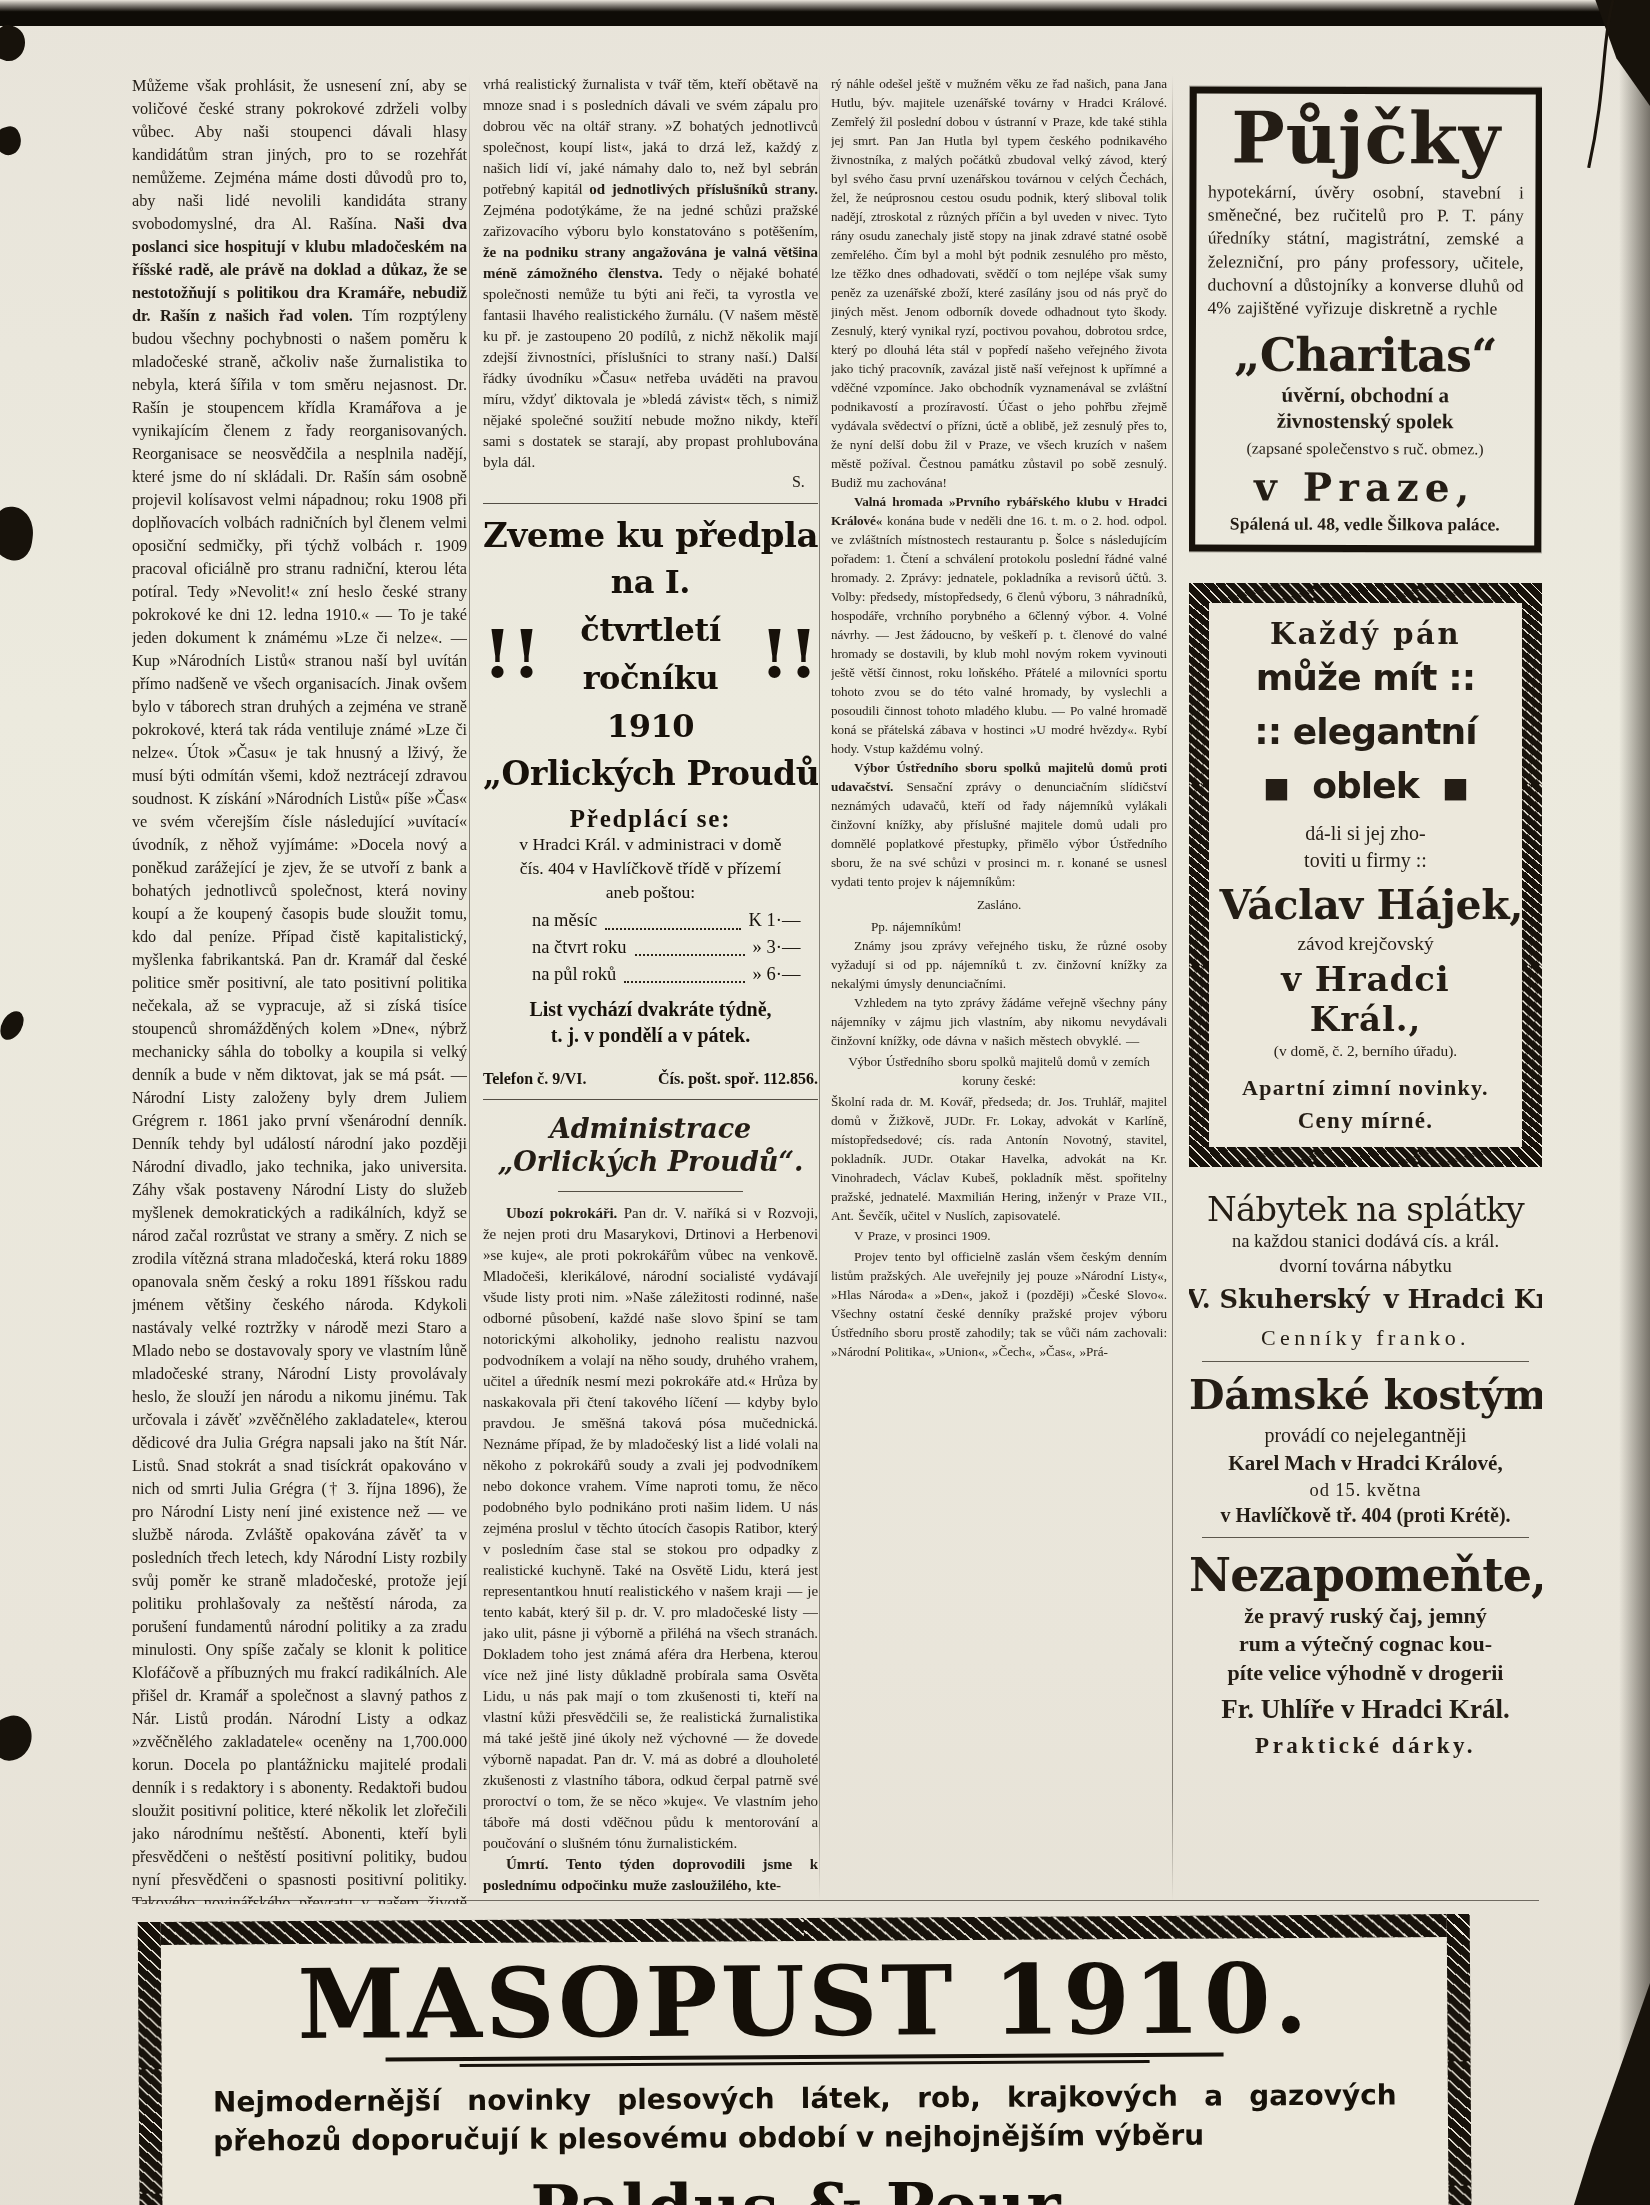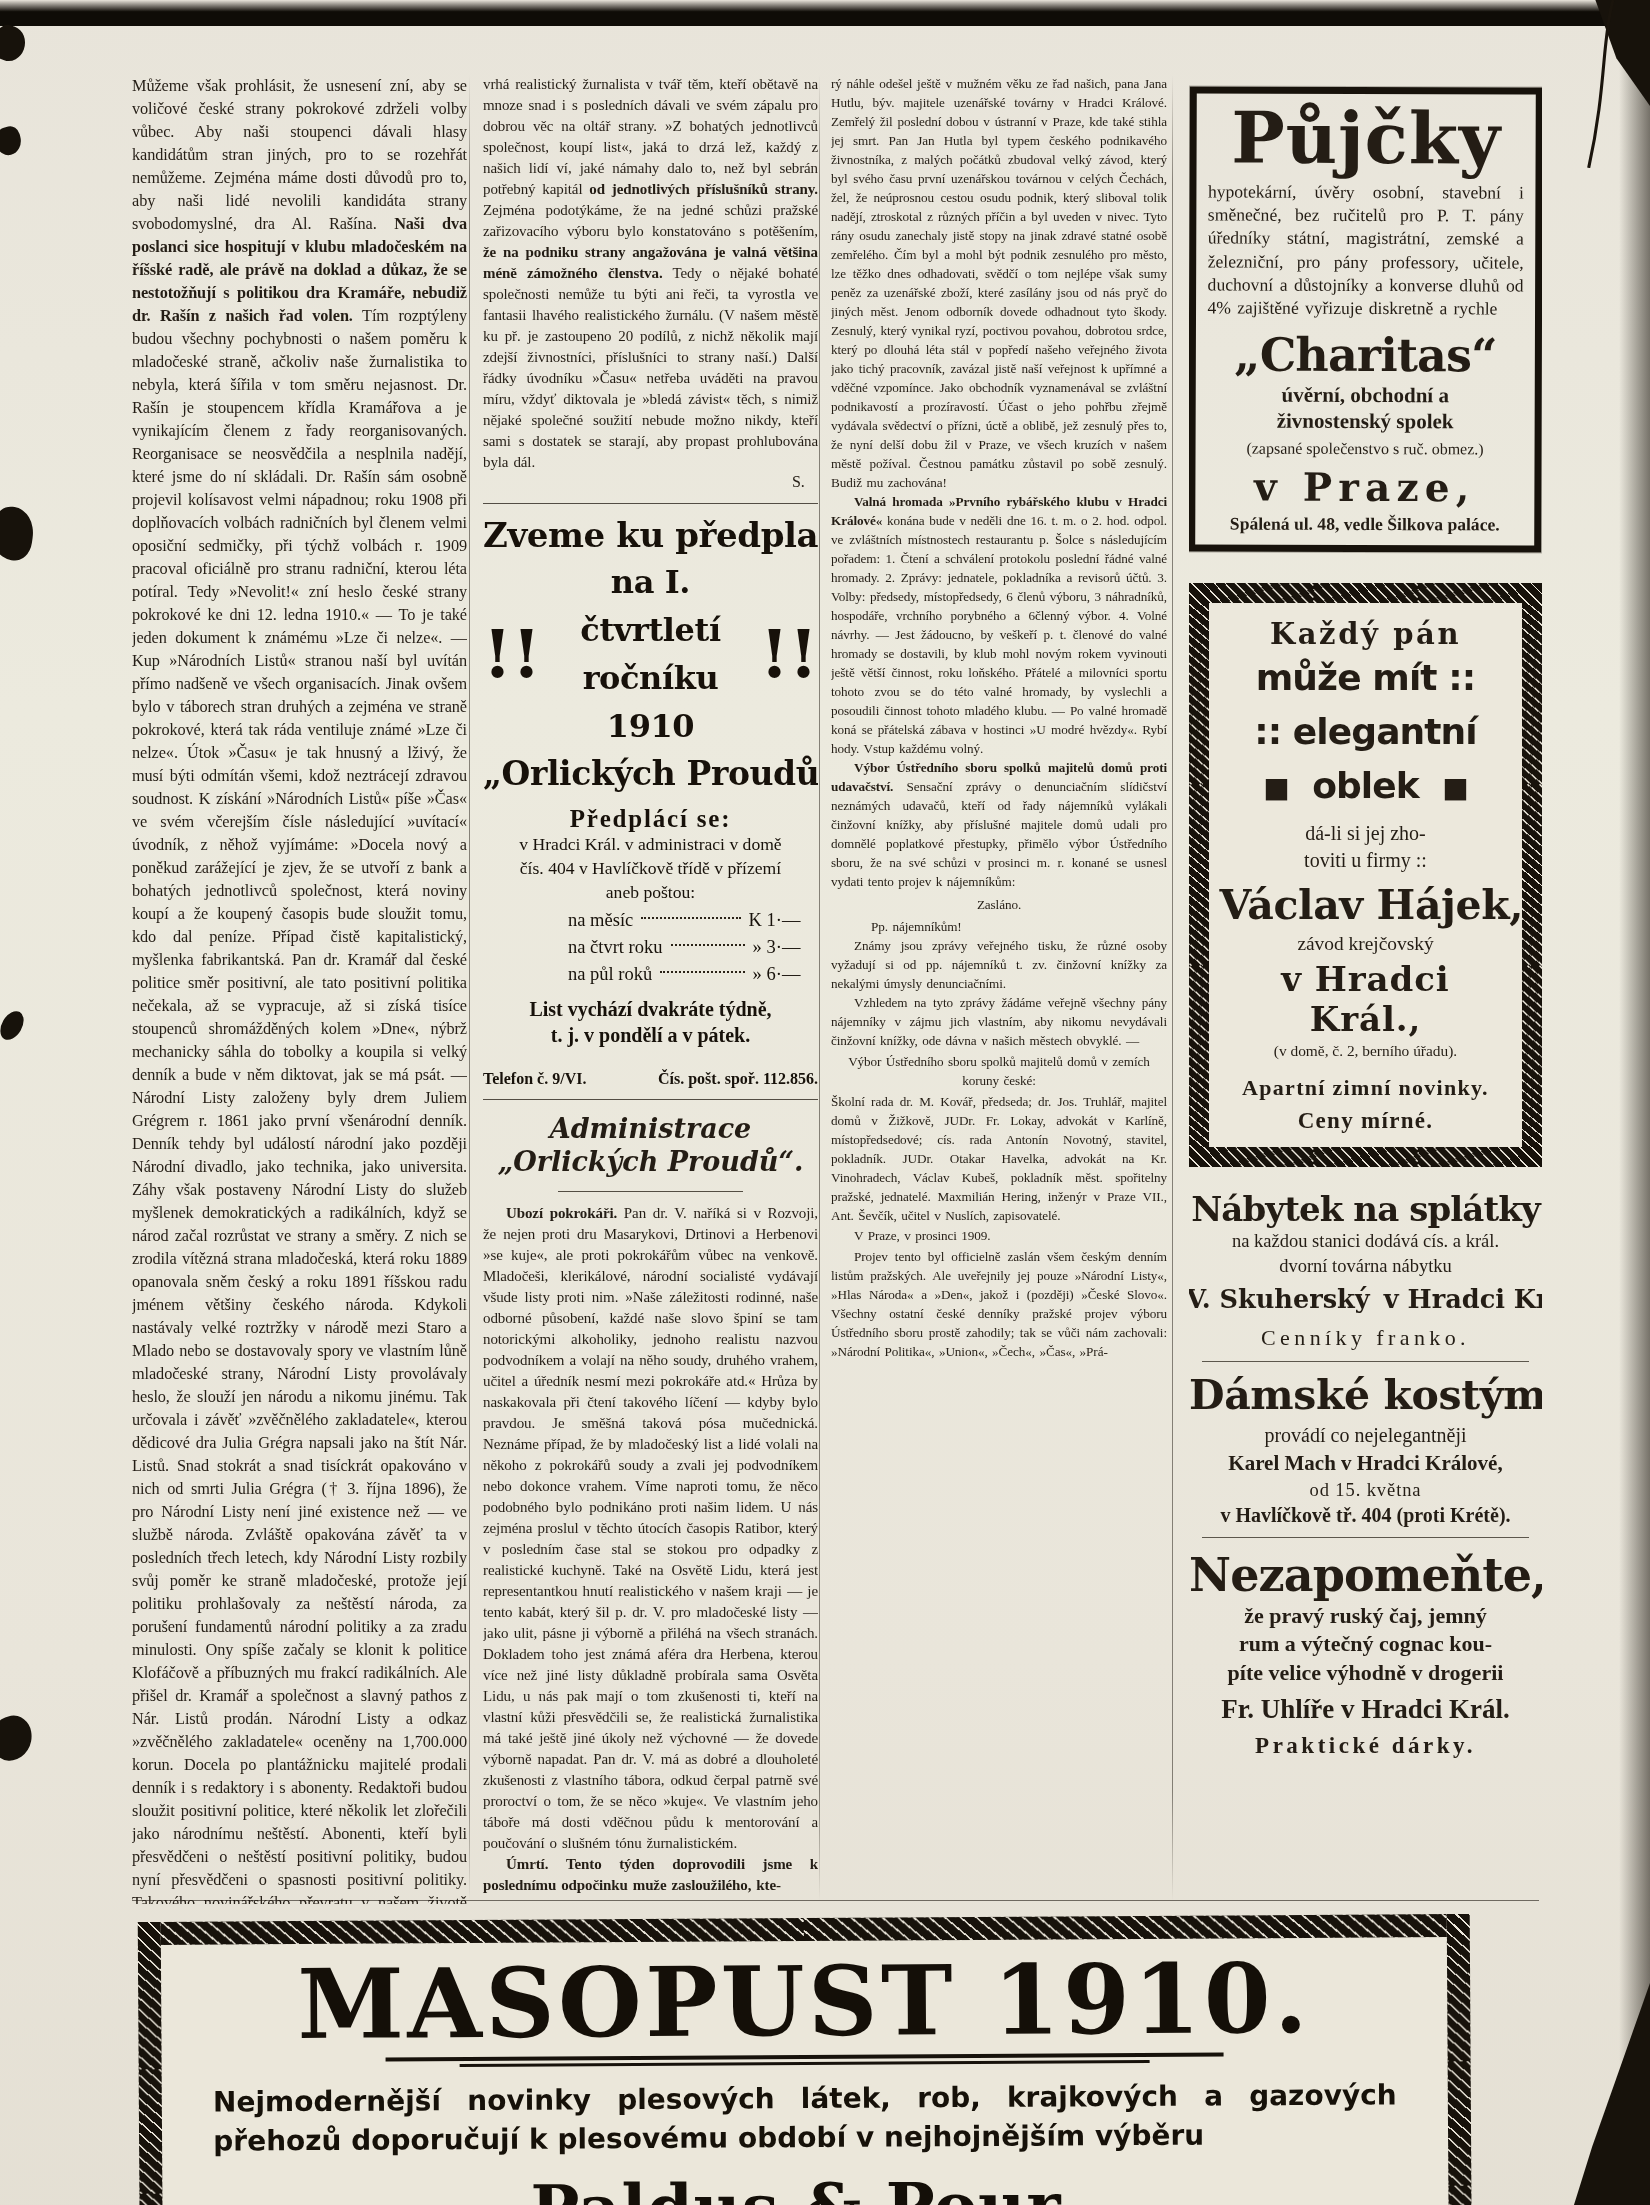--- a/index.html
+++ b/index.html
@@ -43,21 +43,21 @@
   
   .subbox{margin:3.5px 0 4.4px 0;color:#17110a;}
   .sub-l1{font-family:"DejaVu Serif",serif;font-weight:700;font-size:34px;text-align:center;letter-spacing:-0.4px;white-space:nowrap;}
   .sub-mid{display:flex;justify-content:space-between;align-items:center;margin-top:2.6px;}
   .bang{font-family:"DejaVu Serif",serif;font-weight:700;font-size:66px;line-height:1;}
   .sub-c{text-align:center;font-family:"DejaVu Serif",serif;font-weight:700;font-size:32px;line-height:1.5;letter-spacing:-0.4px;}
   .sub-l4{font-family:"DejaVu Serif",serif;font-weight:700;font-size:33px;text-align:center;margin-top:4.4px;letter-spacing:-0.4px;white-space:nowrap;}
   .pred-head{font-size:25px;font-weight:700;text-align:center;letter-spacing:1.8px;margin-top:12.3px;}
   .addr{font-size:17.6px;text-align:center;line-height:1.35;}
   .prices{margin:2.6px 17.6px 0 49px;}
-  .price-row{display:flex;align-items:center;font-size:18.5px;line-height:1.45;margin-left:36px;}
+  .price-row{display:flex;align-items:flex-end;font-size:18.5px;line-height:1.45;}
   .price-dots{flex:1;border-bottom:2.6px dotted #2a2217;margin:0 8px 4.4px 8px;}
   .price-val{white-space:nowrap;}
   .issue{font-size:20px;font-weight:700;text-align:center;line-height:1.3;margin-top:8px;}
   .tel-row{display:flex;justify-content:space-between;font-weight:700;font-size:16px;margin-top:22px;}
   .admin{font-family:"DejaVu Serif",serif;font-style:italic;font-weight:700;text-align:center;font-size:27px;line-height:1.25;margin:2.6px 0;}
   
   .ad{position:relative;}
   .ad-sep{border:none;border-top:1.3px solid rgba(32,25,16,.7);margin:9.7px 13.2px;}
   .ad-pujcky{border:7px solid #17120b;outline:1.8px solid rgba(23,18,11,.25);padding:7px 11.5px 10.6px 11.5px;margin:13.2px 0 31px 0;transform:rotate(.2deg);}
   .pujcky-title{font-family:"DejaVu Serif",serif;font-weight:700;font-size:71px;text-align:center;line-height:1.05;letter-spacing:0.9px;}
@@ -74,21 +74,21 @@
   .hajek-sq{font-size:28px;vertical-align:middle;}
   .hajek-l5{font-size:20px;text-align:center;line-height:1.35;margin-top:7px;}
   .hajek-name{font-family:"DejaVu Serif",serif;font-weight:700;font-size:41px;text-align:center;margin-top:7px;letter-spacing:-0.4px;white-space:nowrap;}
   .hajek-sub{font-size:19.4px;text-align:center;margin-top:4.4px;}
   .hajek-city{font-family:"DejaVu Serif",serif;font-weight:700;font-size:34px;text-align:center;margin-top:3.5px;letter-spacing:0.9px;}
   .hajek-note{font-size:15.4px;text-align:center;margin-top:3.5px;}
   .hajek-n1{font-size:22px;font-weight:700;text-align:center;letter-spacing:1.3px;margin-top:15px;}
   .hajek-n2{font-size:23px;font-weight:700;text-align:center;letter-spacing:1.3px;margin-top:7px;}
   .hajek-n34{font-size:18.5px;text-align:center;line-height:1.35;margin-top:6.2px;}
   .hajek-n5{font-size:17px;text-align:justify;line-height:1.3;margin-top:9.7px;}
-  .sk-title{font-family:"DejaVu Serif",serif;font-weight:700;font-size:34px;text-align:center;letter-spacing:-0.9px;white-space:nowrap;}
+  .sk-title{font-family:"DejaVu Serif",serif;font-weight:400;font-size:34px;text-align:center;letter-spacing:-0.9px;white-space:nowrap;}
   .sk-line{font-size:18.5px;text-align:center;line-height:1.35;}
   .sk-name-row{display:flex;align-items:center;justify-content:center;gap:7px;margin-top:4.4px;}
   .sk-name{font-family:"DejaVu Serif",serif;font-weight:700;font-size:25.6px;white-space:nowrap;}
   .sk-foot{font-size:22px;font-weight:400;text-align:center;letter-spacing:4.4px;margin-top:11.5px;}
   .mach-title{font-family:"DejaVu Serif",serif;font-weight:700;font-size:41px;text-align:center;letter-spacing:-0.4px;white-space:nowrap;}
   .mach-line{font-size:20px;text-align:center;margin-top:4.4px;}
   .mach-name{font-size:21px;font-weight:700;text-align:center;margin-top:4.4px;}
   .mach-small{font-size:18.5px;text-align:center;margin-top:3.5px;letter-spacing:0.9px;}
   .mach-addr{font-size:20px;font-weight:700;text-align:center;margin-top:3.5px;}
   .uhlir-title{font-family:"DejaVu Serif",serif;font-weight:700;font-size:46px;text-align:center;letter-spacing:-0.9px;white-space:nowrap;}

